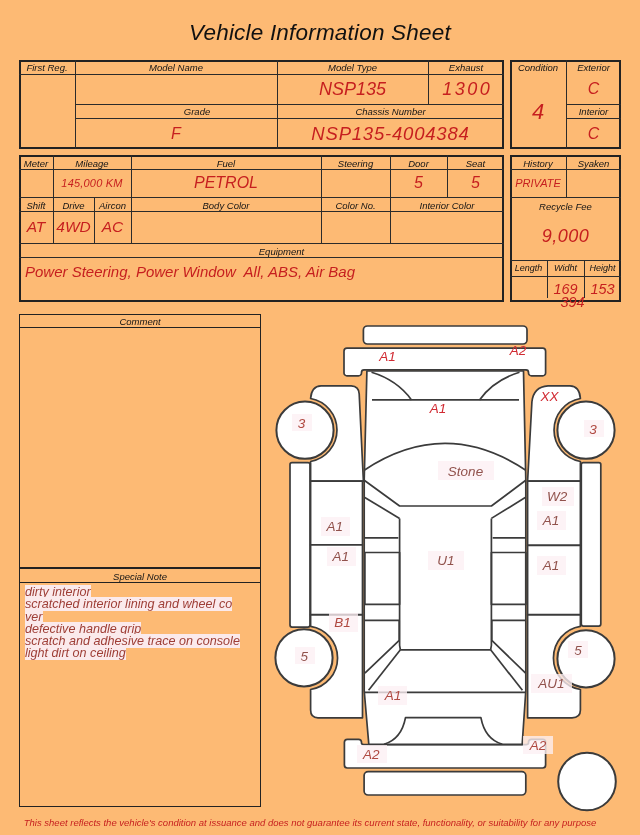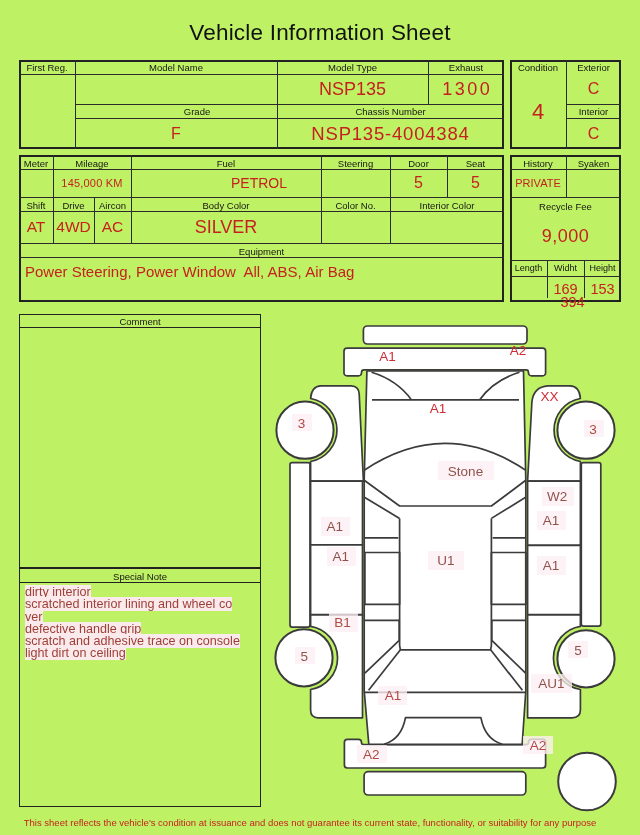--- a/index.html
+++ b/index.html
@@ -1,16 +1,16 @@
 <!DOCTYPE html>
 <html><head>
 <meta charset="utf-8">
 <style>
 html,body{margin:0;padding:0;background:#fff;}
-.page{position:relative;width:640px;height:835px;background:#bef264;font-family:"Liberation Sans",sans-serif;overflow:hidden;}
+.page{position:relative;width:640px;height:835px;background:#fdba74;font-family:"Liberation Sans",sans-serif;overflow:hidden;font-style:italic;}
 .abs{position:absolute;}
 .hdr{position:absolute;font-size:9.5px;color:#151515;text-align:center;white-space:nowrap;}
 .val{position:absolute;color:#c61f1f;text-align:center;white-space:nowrap;}
 .hl{position:absolute;background:#2b2b2b;height:1px;}
 .vl{position:absolute;background:#2b2b2b;width:1px;}
 .box2{position:absolute;border:2px solid #222;}
 .box1{position:absolute;border:1px solid #222;}
 </style>
 </head>
 <body>
@@ -110,47 +110,46 @@
 <div class="hdr" style="left:53px;top:200px;width:41px;">Drive</div>
 
 <div class="hdr" style="left:94px;top:200px;width:37px;">Aircon</div>
 
 <div class="hdr" style="left:131px;top:200px;width:190px;">Body Color</div>
 
 <div class="hdr" style="left:321px;top:200px;width:69px;">Color No.</div>
 
 <div class="hdr" style="left:390px;top:200px;width:114px;">Interior Color</div>
 
-<div class="hdr" style="left:19px;top:246px;width:485px;">Equipment</div>
+<div class="hdr" style="left:19px;top:246px;width:485px;padding-left:20px;">Equipment</div>
 
 <div class="hdr" style="left:510px;top:201px;width:111px;">Recycle Fee</div>
 
 <div class="hdr" style="left:510px;top:263px;width:37px;font-size:9px;">Length</div>
 
 <div class="hdr" style="left:547px;top:263px;width:37px;font-size:9px;">Widht</div>
 
 <div class="hdr" style="left:584px;top:263px;width:37px;font-size:9px;">Height</div>
 
 <div class="val" style="left:53px;top:169px;width:78px;height:28px;line-height:28px;font-size:11px;letter-spacing:0.2px;">145,000 KM</div>
 
-<div class="val" style="left:131px;top:169px;width:190px;height:28px;line-height:28px;font-size:14px;padding-left:33px;">PETROL</div>
+<div class="val" style="left:131px;top:169px;width:190px;height:28px;line-height:28px;font-size:16px;">PETROL</div>
 
 <div class="val" style="left:390px;top:169px;width:57px;height:28px;line-height:28px;font-size:16px;">5</div>
 
 <div class="val" style="left:447px;top:169px;width:57px;height:28px;line-height:28px;font-size:16px;">5</div>
 
 <div class="val" style="left:510px;top:169px;width:56px;height:28px;line-height:28px;font-size:11px;">PRIVATE</div>
 
 <div class="val" style="left:19px;top:211px;width:34px;height:32px;line-height:32px;font-size:15.5px;">AT</div>
 
 <div class="val" style="left:53px;top:211px;width:41px;height:32px;line-height:32px;font-size:15.5px;">4WD</div>
 
 <div class="val" style="left:94px;top:211px;width:37px;height:32px;line-height:32px;font-size:15.5px;">AC</div>
 
-<div class="val" style="left:131px;top:211px;width:190px;height:32px;line-height:32px;font-size:18px;">SILVER</div>
 
 <div class="val" style="left:25px;top:263px;width:470px;text-align:left;font-size:15px;">Power Steering, Power Window&nbsp; All, ABS, Air Bag</div>
 
 <div class="val" style="left:510px;top:215px;width:111px;height:42px;line-height:42px;font-size:18px;letter-spacing:0.5px;">9,000</div>
 
 <div class="val" style="left:510px;top:289px;width:37px;height:40px;line-height:26px;font-size:14.5px;padding-left:44px;">394</div>
 
 <div class="val" style="left:547px;top:276px;width:37px;height:26px;line-height:26px;font-size:14.5px;">169</div>
 
 <div class="val" style="left:584px;top:276px;width:37px;height:26px;line-height:26px;font-size:14.5px;">153</div>

